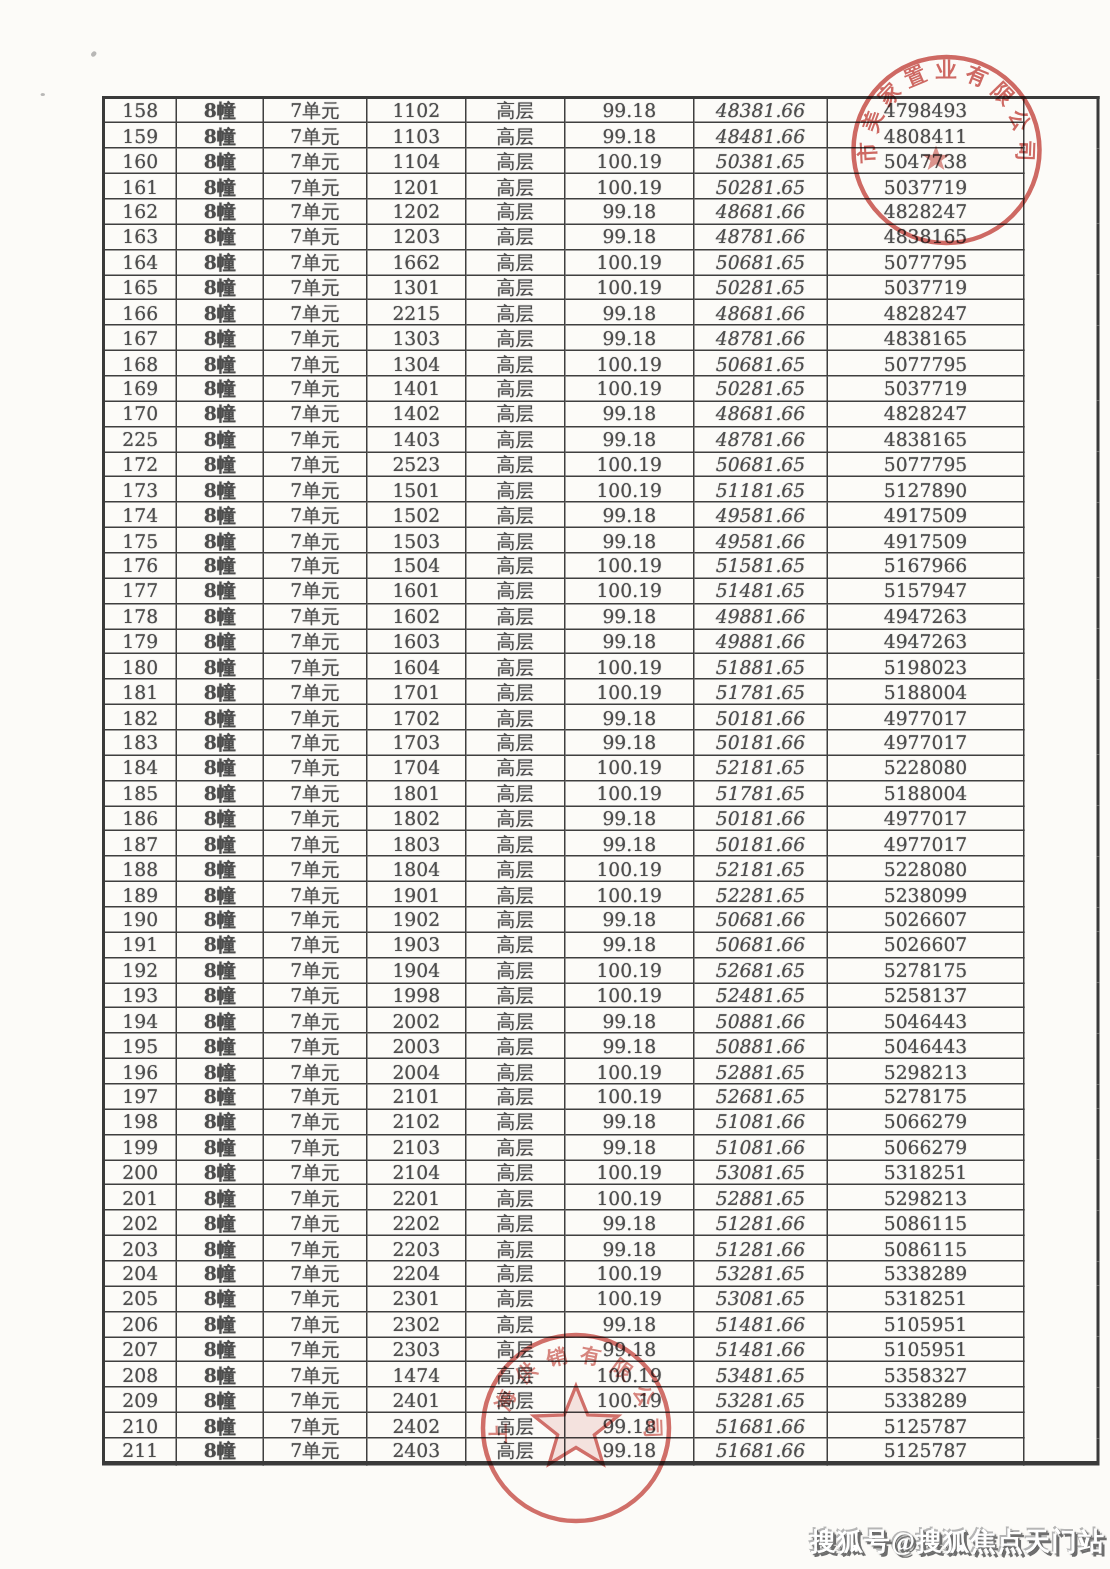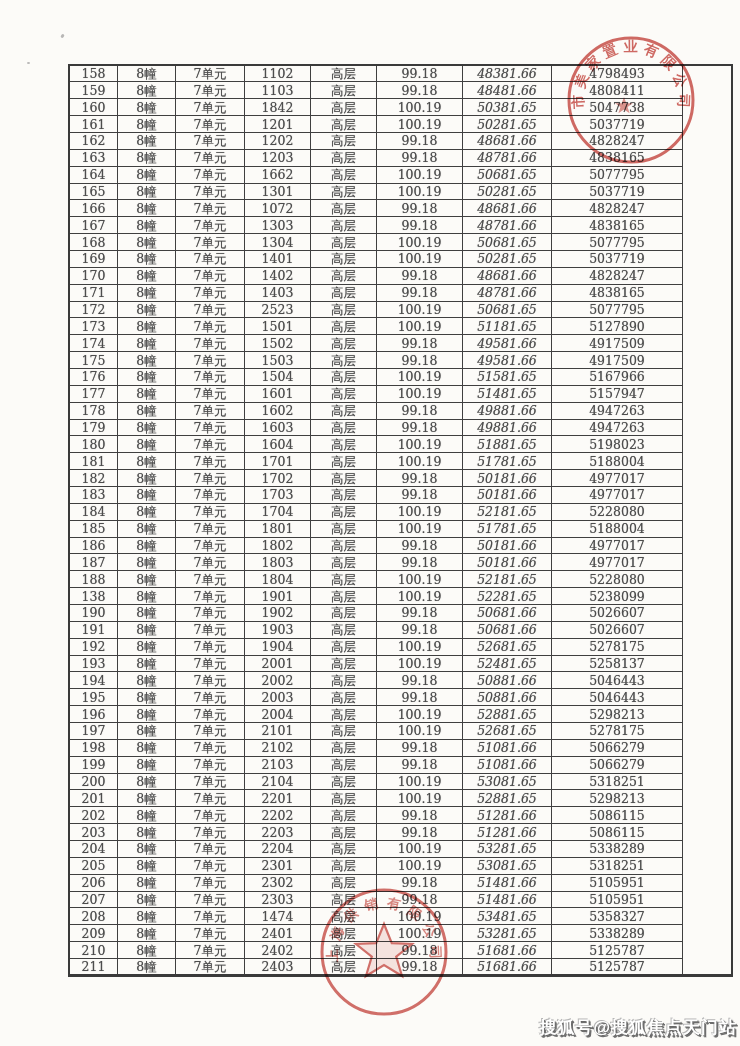--- a/index.html
+++ b/index.html
@@ -20,35 +20,36 @@
   table.price td{
     border:1.5px solid #3f3f3f;
     padding:0;margin:0;
     text-align:center;vertical-align:middle;
     font-family:"DejaVu Serif","Liberation Serif",serif;
     font-size:12.5px;line-height:15px;
     color:#4d4d4d;
     text-shadow:0 0 .7px rgba(90,90,90,.75);
     white-space:nowrap;overflow:hidden;
   }
-  td.c0{width:47px;} td.c1{width:57px;} td.c2{width:68px;}
+  td.c0{width:47px;} td.c1{width:57px;font-weight:bold;} td.c2{width:68px;}
   td.c3{width:65px;} td.c4{width:65px;} td.c5{width:85px;}
   td.c6{width:88px;font-style:italic;} td.c7{width:130px;}
   td.spacer{width:48px;border-top:none;border-bottom:none;background:transparent;}
   
   .stamp{position:absolute;mix-blend-mode:multiply;pointer-events:none;}
   
   .watermark{
     position:absolute;right:3px;bottom:7px;
     font-size:17px;font-weight:bold;letter-spacing:1px;
     color:#ffffff;
     text-shadow:
       2px 2px 0 #6e6e6e,
       -1px -1px 0 #b5b5b5,
       1px 1px 1px #4a4a4a;
+    font-family: Liberation Serif, serif;
   }
   
   .speck{position:absolute;background:#8a8a8a;border-radius:50%;opacity:.6;}
   .speck.s1{left:61px;top:34px;width:3px;height:4px;transform:rotate(40deg);}
   .speck.s2{left:27px;top:62px;width:3px;height:2px;}
 </style>
 </head>
 <body>
 
 <div class="page">
@@ -73,21 +74,21 @@
           <td class="c3">1103</td>
           <td class="c4">高层</td>
           <td class="c5">99.18</td>
           <td class="c6">48481.66</td>
           <td class="c7">4808411</td>
         </tr>
         <tr>
           <td class="c0">160</td>
           <td class="c1">8幢</td>
           <td class="c2">7单元</td>
-          <td class="c3">1842</td>
+          <td class="c3">1104</td>
           <td class="c4">高层</td>
           <td class="c5">100.19</td>
           <td class="c6">50381.65</td>
           <td class="c7">5047738</td>
         </tr>
         <tr>
           <td class="c0">161</td>
           <td class="c1">8幢</td>
           <td class="c2">7单元</td>
           <td class="c3">1201</td>
@@ -133,21 +134,21 @@
           <td class="c3">1301</td>
           <td class="c4">高层</td>
           <td class="c5">100.19</td>
           <td class="c6">50281.65</td>
           <td class="c7">5037719</td>
         </tr>
         <tr>
           <td class="c0">166</td>
           <td class="c1">8幢</td>
           <td class="c2">7单元</td>
-          <td class="c3">1072</td>
+          <td class="c3">2215</td>
           <td class="c4">高层</td>
           <td class="c5">99.18</td>
           <td class="c6">48681.66</td>
           <td class="c7">4828247</td>
         </tr>
         <tr>
           <td class="c0">167</td>
           <td class="c1">8幢</td>
           <td class="c2">7单元</td>
           <td class="c3">1303</td>
@@ -180,21 +181,21 @@
           <td class="c0">170</td>
           <td class="c1">8幢</td>
           <td class="c2">7单元</td>
           <td class="c3">1402</td>
           <td class="c4">高层</td>
           <td class="c5">99.18</td>
           <td class="c6">48681.66</td>
           <td class="c7">4828247</td>
         </tr>
         <tr>
-          <td class="c0">171</td>
+          <td class="c0">225</td>
           <td class="c1">8幢</td>
           <td class="c2">7单元</td>
           <td class="c3">1403</td>
           <td class="c4">高层</td>
           <td class="c5">99.18</td>
           <td class="c6">48781.66</td>
           <td class="c7">4838165</td>
         </tr>
         <tr>
           <td class="c0">172</td>
@@ -360,21 +361,21 @@
           <td class="c0">188</td>
           <td class="c1">8幢</td>
           <td class="c2">7单元</td>
           <td class="c3">1804</td>
           <td class="c4">高层</td>
           <td class="c5">100.19</td>
           <td class="c6">52181.65</td>
           <td class="c7">5228080</td>
         </tr>
         <tr>
-          <td class="c0">138</td>
+          <td class="c0">189</td>
           <td class="c1">8幢</td>
           <td class="c2">7单元</td>
           <td class="c3">1901</td>
           <td class="c4">高层</td>
           <td class="c5">100.19</td>
           <td class="c6">52281.65</td>
           <td class="c7">5238099</td>
         </tr>
         <tr>
           <td class="c0">190</td>
@@ -403,21 +404,21 @@
           <td class="c3">1904</td>
           <td class="c4">高层</td>
           <td class="c5">100.19</td>
           <td class="c6">52681.65</td>
           <td class="c7">5278175</td>
         </tr>
         <tr>
           <td class="c0">193</td>
           <td class="c1">8幢</td>
           <td class="c2">7单元</td>
-          <td class="c3">2001</td>
+          <td class="c3">1998</td>
           <td class="c4">高层</td>
           <td class="c5">100.19</td>
           <td class="c6">52481.65</td>
           <td class="c7">5258137</td>
         </tr>
         <tr>
           <td class="c0">194</td>
           <td class="c1">8幢</td>
           <td class="c2">7单元</td>
           <td class="c3">2002</td>

